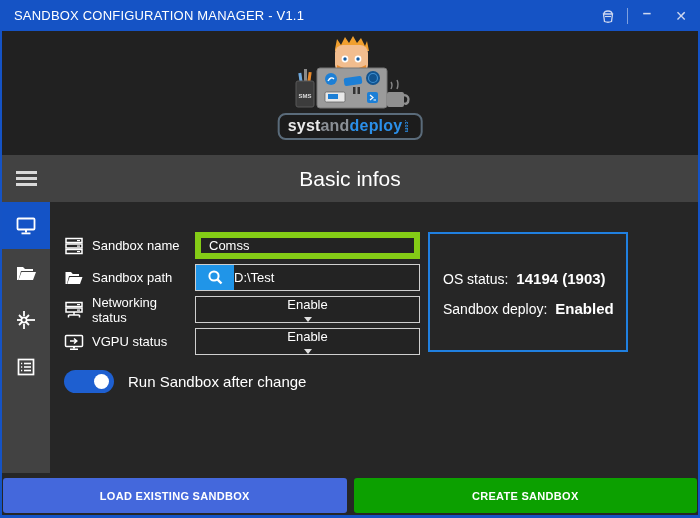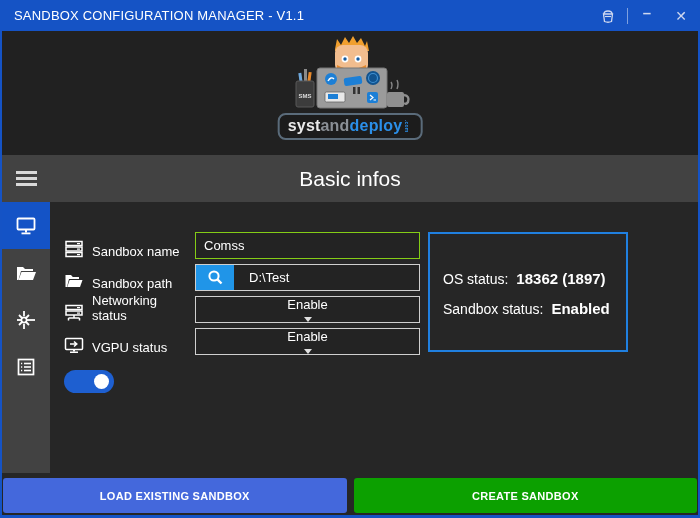--- a/index.html
+++ b/index.html
@@ -45,37 +45,37 @@
     position:absolute; left:0; right:0; text-align:center; color:#fff; font-size:21px;
     pointer-events:none;
   }
   
   .body-area { height:275px; display:flex; position:relative; background:#262626; }
   .sidebar { width:48px; height:271px; background:#424242; display:flex; flex-direction:column; }
   .side-item { height:47px; display:flex; align-items:center; justify-content:center; cursor:pointer; }
   .side-item.selected { background:#1453c6; }
   
   .form { position:absolute; left:62px; top:30px; }
-  .form-row { display:flex; align-items:flex-end; height:27px; margin-bottom:5px; }
+  .form-row { display:flex; align-items:center; height:27px; margin-bottom:5px; }
   .row-icon { width:28px; display:flex; align-items:center; }
   .row-label { width:103px; color:#fff; font-size:13px; }
   .row-field { width:225px; height:27px; }
   .textbox {
-    width:100%; height:100%; background:#232323; border:1px solid #84cc16;
+    width:100%; height:100%; background:#232323; border:6px solid #84cc16;
     color:#fff; font-size:13px; padding:0 8px; font-family:"Liberation Sans", sans-serif;
     outline:none;
   }
   .path-field { display:flex; border:1px solid #cfcfcf; background:#232323; }
   .search-btn {
     width:38px; height:100%; background:#2095e8; border:none; cursor:pointer;
     display:flex; align-items:center; justify-content:center; flex:none;
   }
   .path-field input {
     flex:1; min-width:0; background:transparent; border:none; color:#fff; font-size:13px;
-    padding:0 15px; font-family:"Liberation Sans", sans-serif; outline:none;
+    padding:0 0; font-family:"Liberation Sans", sans-serif; outline:none;
   }
   .combo {
     width:100%; height:100%; background:#232323; border:1px solid #cfcfcf;
     display:flex; align-items:center; padding:0 9px; cursor:pointer;flex-direction:column;
   }
   .combo-value { color:#fff; font-size:13px; flex:1; }
   .combo-caret {
     width:0; height:0; border-left:4px solid transparent; border-right:4px solid transparent;
     border-top:5px solid #e0e0e0;
   }
@@ -324,30 +324,31 @@
             <span class="combo-value">Enable</span>
             <span class="combo-caret"></span>
           </div>
         </div>
       </div>
 
       <div class="toggle-row">
         <div class="toggle">
           <div class="knob"></div>
         </div>
+        <span class="toggle-label">Run Sandbox after change</span>
       </div>
 
     </div>
 
     <div class="info-panel">
       <div class="info-row">
-        <span>OS status:</span><span class="info-value">18362 (1897)</span>
+        <span>OS status:</span><span class="info-value">14194 (1903)</span>
       </div>
       <div class="info-row">
-        <span>Sandbox status:</span><span class="info-value">Enabled</span>
+        <span>Sandbox deploy:</span><span class="info-value">Enabled</span>
       </div>
     </div>
 
   </div>
 
   <div class="footer">
     <button class="footer-btn btn-load">LOAD EXISTING SANDBOX</button>
     <button class="footer-btn btn-create">CREATE SANDBOX</button>
   </div>
   <div class="bottom-border"></div>

